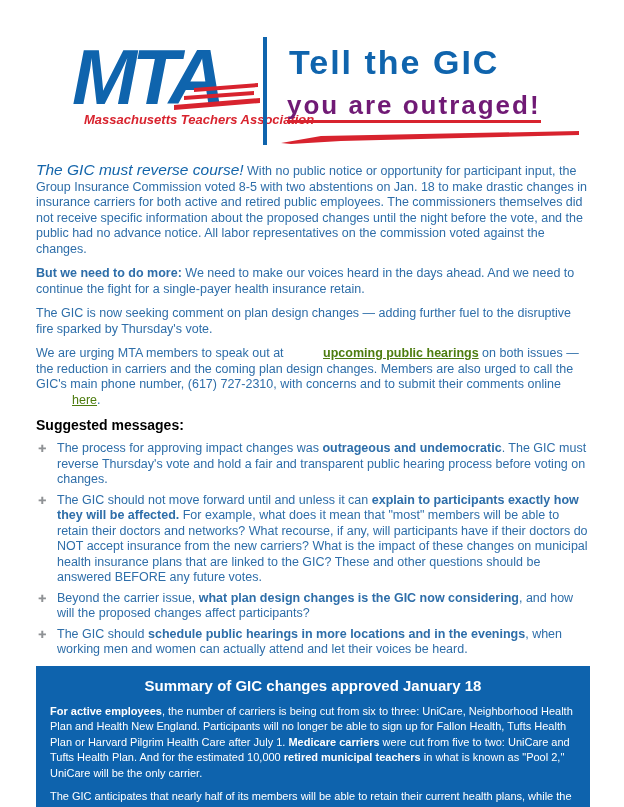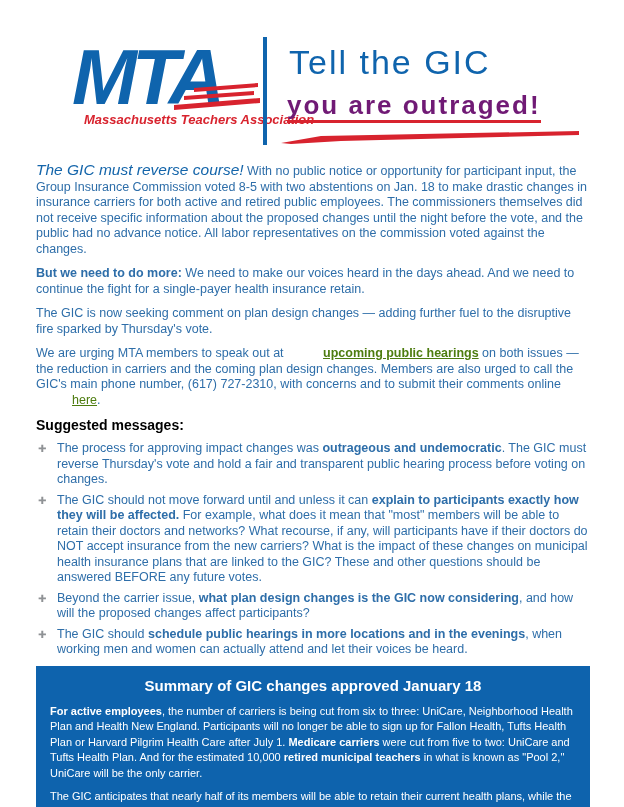--- a/index.html
+++ b/index.html
@@ -16,21 +16,21 @@
     letter-spacing:-5px; color:#0f64ad; white-space:nowrap;
   }
   .logo-stripes { position:absolute; left:100px; top:32px; }
   .logo-caption {
     position:absolute; left:12px; top:62px; white-space:nowrap;
     font-size:13px; font-weight:bold; font-style:italic; color:#d8232e;
   }
   .header-divider { position:absolute; left:263px; top:37px; width:4px; height:108px; background:#0f64ad; }
   .headline-1 {
     position:absolute; left:289px; top:42px;
-    font-size:34px; line-height:40px; font-weight:normal; letter-spacing:2px; color:#0f64ad; white-space:nowrap;
+    font-size:34px; line-height:40px; font-weight:bold; letter-spacing:2px; color:#0f64ad; white-space:nowrap;
   }
   .headline-2-wrap { position:absolute; left:287px; top:90px; }
   .headline-2 {
     display:inline-block; font-size:26px; line-height:30px; font-weight:bold; letter-spacing:2px;
     color:#701a75; border-bottom:3px solid #d8232e; padding-bottom:0; white-space:nowrap;
   }
   .swoosh { position:absolute; left:281px; top:130px; }
 
   
   .content {

